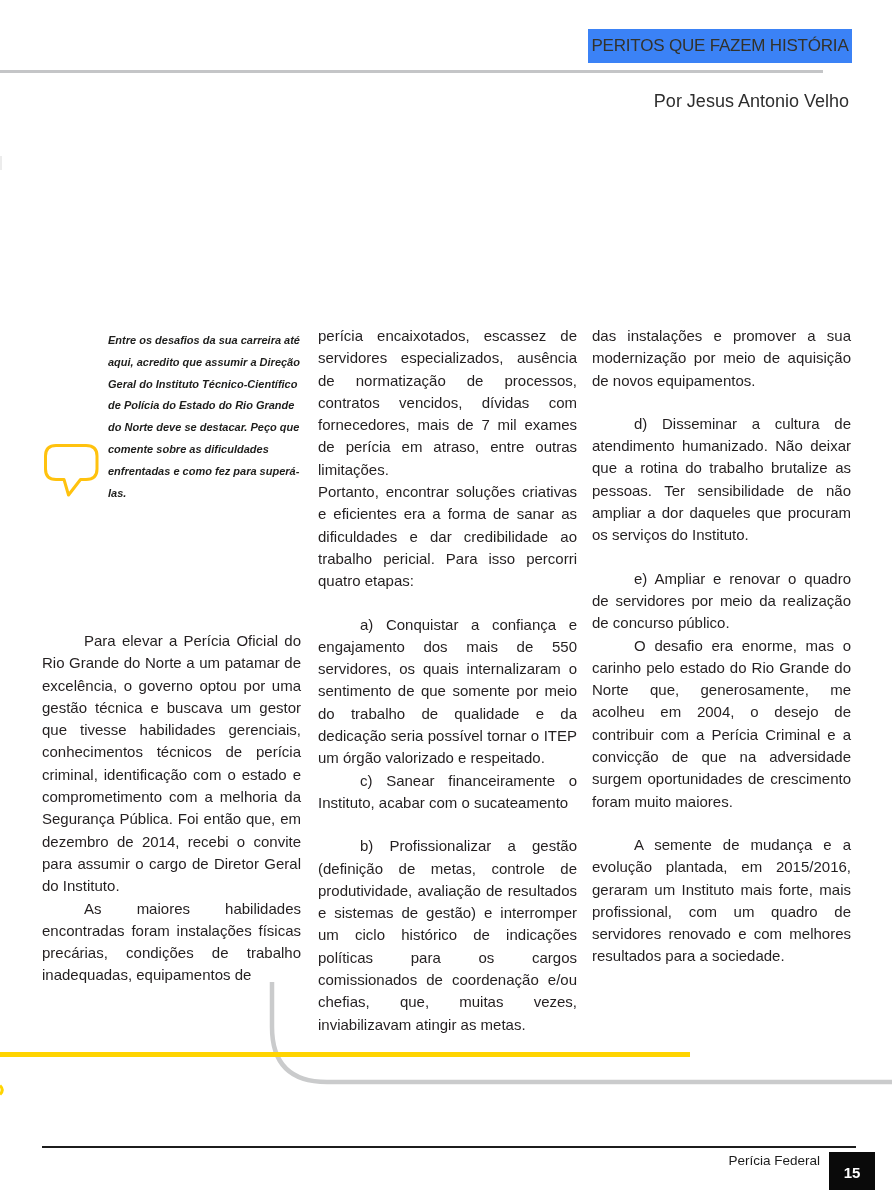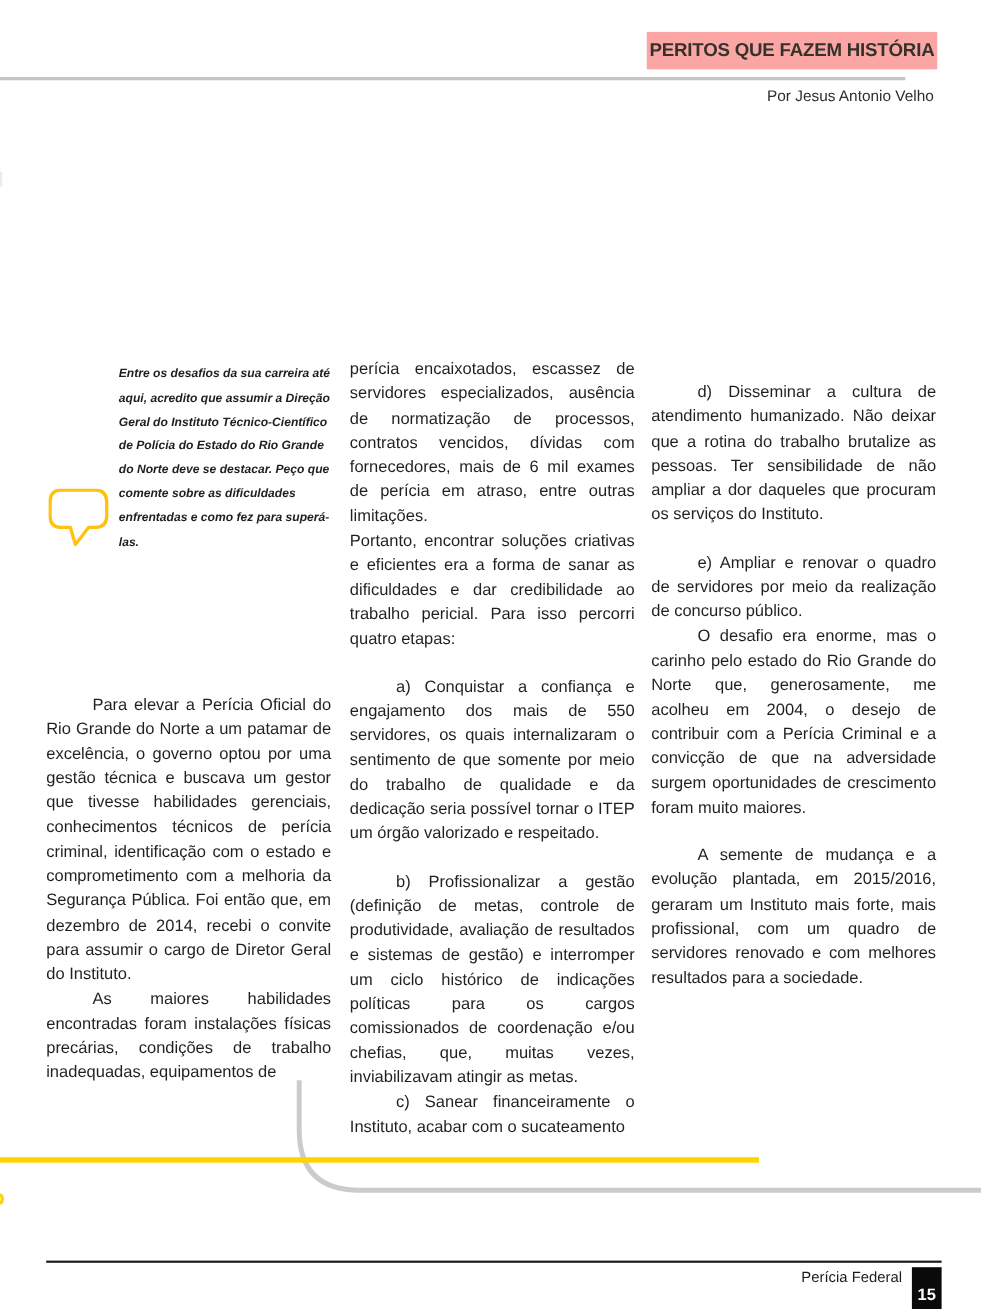--- a/index.html
+++ b/index.html
@@ -7,32 +7,32 @@
     position:relative;
     width:892px;height:1190px;
     background:#ffffff;
     font-family:"Liberation Sans","DejaVu Sans",sans-serif;
     color:#231F20;
     overflow:hidden;
   }
   
   .badge{
     position:absolute;left:588px;top:29px;width:264px;height:34px;
-    background:#fca5a5;
+    background:#3b82f6;
     display:flex;align-items:center;justify-content:center;
-    font-weight:bold;font-size:17px;letter-spacing:-0.2px;color:#33322B;
+    font-weight:normal;font-size:17px;letter-spacing:-0.2px;color:#33322B;
     white-space:nowrap;
   }
   .header-rule{
     position:absolute;left:0;top:70px;width:823px;height:3px;
     background:#C4C5C7;
   }
   .byline{
-    position:absolute;top:79px;right:43px;
-    font-size:14px;color:#2E2E2E;white-space:nowrap;
+    position:absolute;top:91px;right:43px;
+    font-size:18px;color:#2E2E2E;white-space:nowrap;
   }
   
   .intro{
     position:absolute;left:42px;top:210px;width:700px;
     font-size:15.3px;line-height:25px;color:#231F20;
   }
   
   .quote{
     position:absolute;left:108px;top:330px;width:202px;
     font-size:11px;line-height:21.8px;font-weight:bold;font-style:italic;
@@ -72,24 +72,24 @@
   
   .footer-rule{
     position:absolute;left:42px;top:1146px;width:814px;height:2px;
     background:#1C1C1C;
   }
   .magazine-name{
     position:absolute;top:1153px;right:72px;
     font-size:13.5px;color:#1C1C1C;white-space:nowrap;
   }
   .page-number-box{
-    position:absolute;left:829px;top:1152px;width:27px;height:38px;
+    position:absolute;left:829px;top:1152px;width:46px;height:38px;
     background:#0A0A0A;color:#ffffff;
-    display:flex;justify-content:center;align-items:flex-start;
-    padding-top:17px;box-sizing:border-box;
+    display:flex;justify-content:center;align-items:center;
+    padding-top:3px;box-sizing:border-box;
     font-weight:bold;font-size:15px;
   }
 </style>
 </head>
 <body>
 
 <div class="page">
 
   <div class="badge">PERITOS QUE FAZEM HISTÓRIA</div>
   <div class="header-rule"></div>
@@ -104,28 +104,29 @@
     </svg>
   </div>
   <div class="quote">Entre os desafios da sua carreira até aqui, acredito que assumir a Direção Geral do Instituto Técnico-Científico de Polícia do Estado do Rio Grande do Norte deve se destacar. Peço que comente sobre as dificuldades enfrentadas e como fez para superá-las.</div>
 
   <div class="col col-left">
     <p class="indent">Para elevar a Perícia Oficial do Rio Grande do Norte a um patamar de excelência, o governo optou por uma gestão técnica e buscava um gestor que tivesse habilidades gerenciais, conhecimentos técnicos de perícia criminal, identificação com o estado e comprometimento com a melhoria da Segurança Pública. Foi então que, em dezembro de 2014, recebi o convite para assumir o cargo de Diretor Geral do Instituto.</p>
     <p class="indent">As maiores habilidades encontradas foram instalações físicas precárias, condições de trabalho inadequadas, equipamentos de</p>
   </div>
 
   <div class="col col-mid">
-    <p>perícia encaixotados, escassez de servidores especializados, ausência de normatização de processos, contratos vencidos, dívidas com fornecedores, mais de 6 mil exames de perícia em atraso, entre outras limitações.</p>
+    <p>perícia encaixotados, escassez de servidores especializados, ausência de normatização de processos, contratos vencidos, dívidas com fornecedores, mais de 7 mil exames de perícia em atraso, entre outras limitações.</p>
     <p>Portanto, encontrar soluções criativas e eficientes era a forma de sanar as dificuldades e dar credibilidade ao trabalho pericial. Para isso percorri quatro etapas:</p>
     <p class="indent gap">a) Conquistar a confiança e engajamento dos mais de 550 servidores, os quais internalizaram o sentimento de que somente por meio do trabalho de qualidade e da dedicação seria possível tornar o ITEP um órgão valorizado e respeitado.</p>
+    <p class="indent">c) Sanear financeiramente o Instituto, acabar com o sucateamento</p>
     <p class="indent gap">b) Profissionalizar a gestão (definição de metas, controle de produtividade, avaliação de resultados e sistemas de gestão) e interromper um ciclo histórico de indicações políticas para os cargos comissionados de coordenação e/ou chefias, que, muitas vezes, inviabilizavam atingir as metas.</p>
-    <p class="indent">c) Sanear financeiramente o Instituto, acabar com o sucateamento</p>
   </div>
 
   <div class="col col-right">
+    <p>das instalações e promover a sua modernização por meio de aquisição de novos equipamentos.</p>
     <p class="indent gap">d) Disseminar a cultura de atendimento humanizado. Não deixar que a rotina do trabalho brutalize as pessoas. Ter sensibilidade de não ampliar a dor daqueles que procuram os serviços do Instituto.</p>
     <p class="indent gap">e) Ampliar e renovar o quadro de servidores por meio da realização de concurso público.</p>
     <p class="indent">O desafio era enorme, mas o carinho pelo estado do Rio Grande do Norte que, generosamente, me acolheu em 2004, o desejo de contribuir com a Perícia Criminal e a convicção de que na adversidade surgem oportunidades de crescimento foram muito maiores.</p>
     <p class="indent gap">A semente de mudança e a evolução plantada, em 2015/2016, geraram um Instituto mais forte, mais profissional, com um quadro de servidores renovado e com melhores resultados para a sociedade.</p>
   </div>
 
   <svg class="gray-curve" viewBox="0 0 892 112" xmlns="http://www.w3.org/2000/svg">
     <path d="M 272 4 L 272 49 Q 272 104 327 104 L 892 104" fill="none" stroke="#CACBCC" stroke-width="4.5"></path>
   </svg>
   <div class="yellow-rule"></div>

